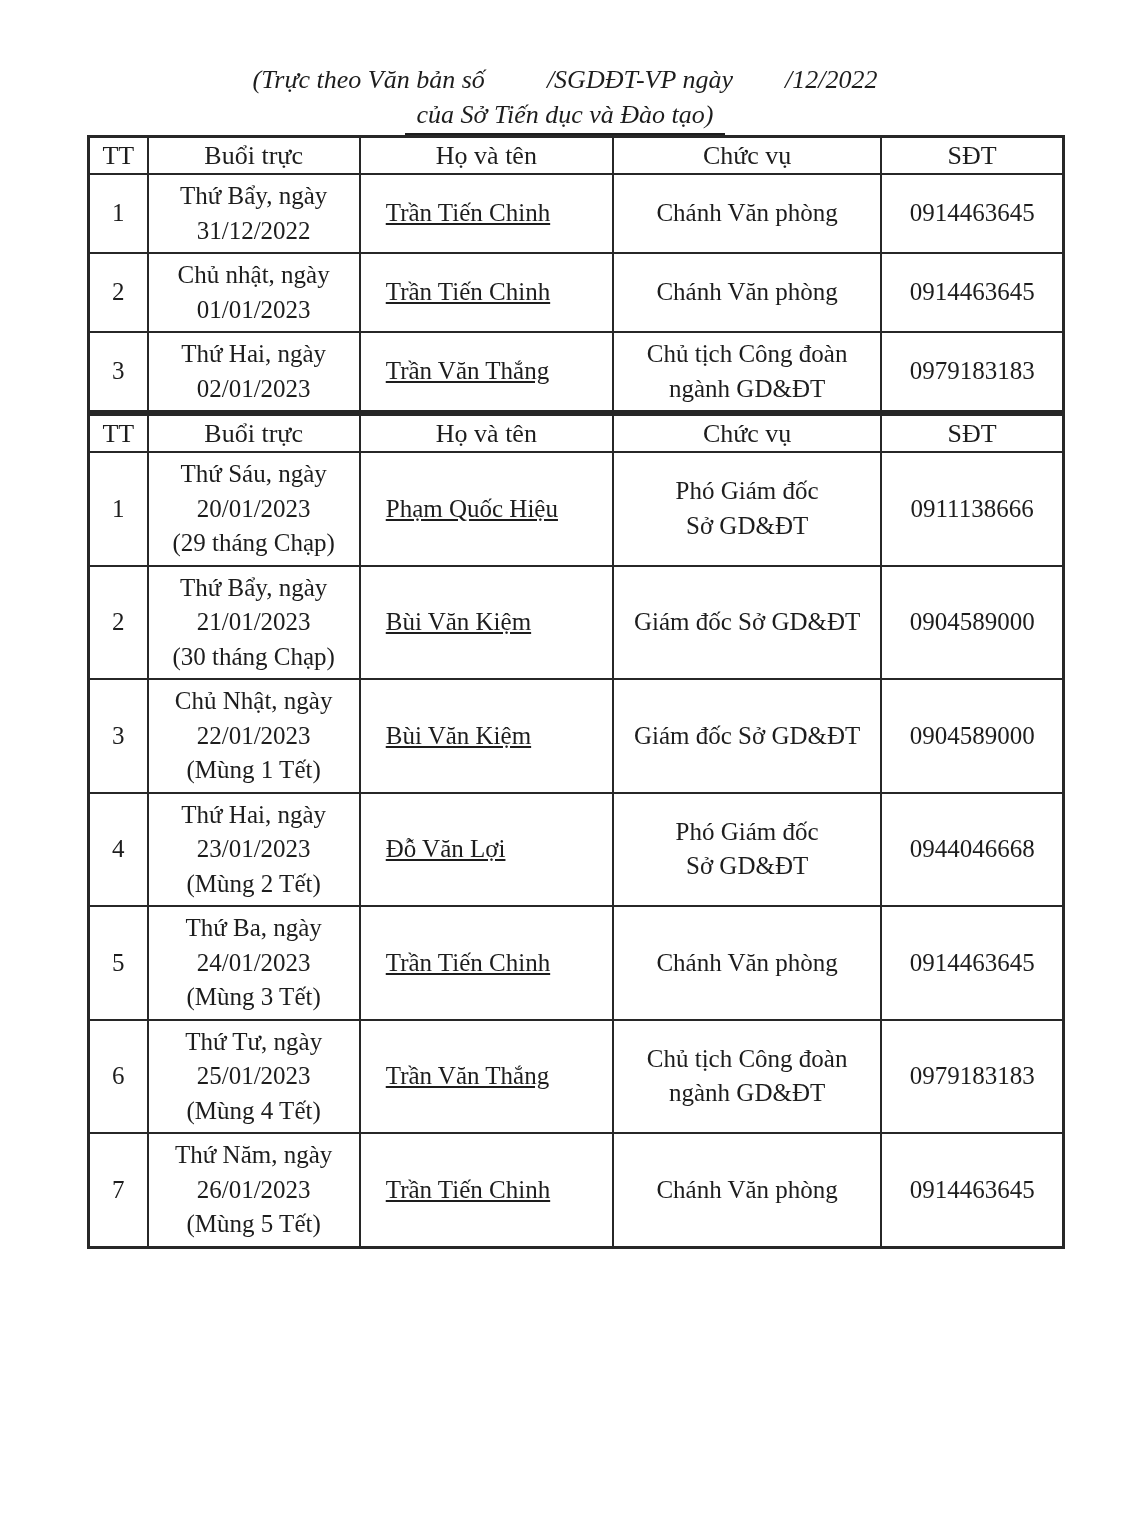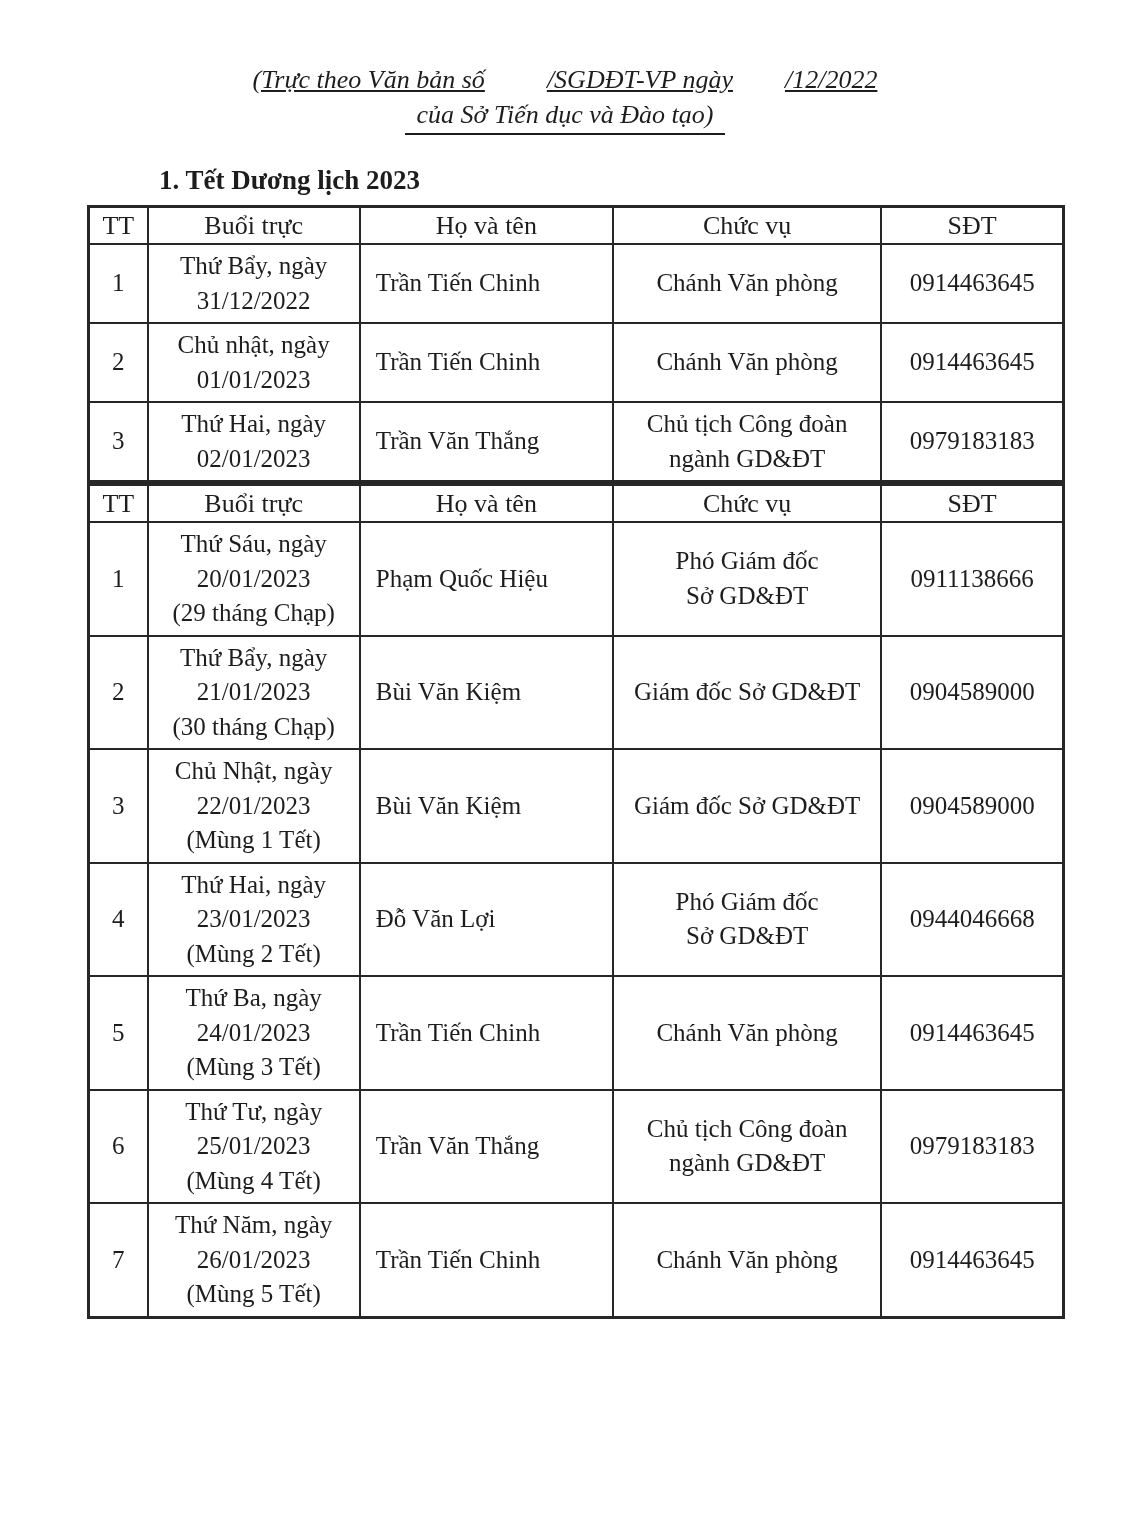--- a/index.html
+++ b/index.html
@@ -25,21 +25,20 @@
   }
   .subtitle {
     font-size: 27px;
     font-weight: bold;
     margin-top: 8px;
   }
   .note {
     font-size: 26px;
     font-style: italic;
     margin-top: 5px;
-    text-decoration: underline;
   }
   .gap1 { display: inline-block; width: 62px; }
   .gap2 { display: inline-block; width: 52px; }
   .underlined {
     display: inline-block;
     border-bottom: 2px solid #1d1d1d;
     padding: 0 12px 3px 12px;
   }
   .doc-body {
     width: 978px;
@@ -71,41 +70,41 @@
     height: 33px;
     padding: 1px 4px;
   }
   .duty-table td {
     font-size: 25px;
     line-height: 1.38;
     padding: 4px 6px;
   }
   .duty-table td.cell-name {
     text-align: left;
-    padding-left: 15px;
+    padding-left: 25px;
+    text-decoration: underline;
   }
   table.t1 tbody tr { height: 70px; }
   table.t2 tbody tr { height: 105px; }
   .col-tt    { width: 59px;  }
   .col-shift { width: 212px; }
   .col-name  { width: 253px; }
   .col-pos   { width: 268px; }
   .col-phone { width: 182px; }
 </style>
 </head>
 <body>
 
 <div class="doc-header">
   <div class="note"><span>(Trực theo Văn bản số</span><span class="gap1"></span><span>/SGDĐT-VP ngày</span><span class="gap2"></span><span>/12/2022</span></div>
   <div class="note"><span class="underlined">của Sở Tiến dục và Đào tạo)</span></div>
 </div>
 
 <div class="doc-body">
 
-  <div class="section-heading">1. Tết Dương lịch 2023</div>
   <table class="duty-table t1">
     <colgroup>
       <col class="col-tt">
         <col class="col-shift">
         <col class="col-name">
         <col class="col-pos">
         <col class="col-phone">
     </colgroup>
     <thead>
       <tr>

